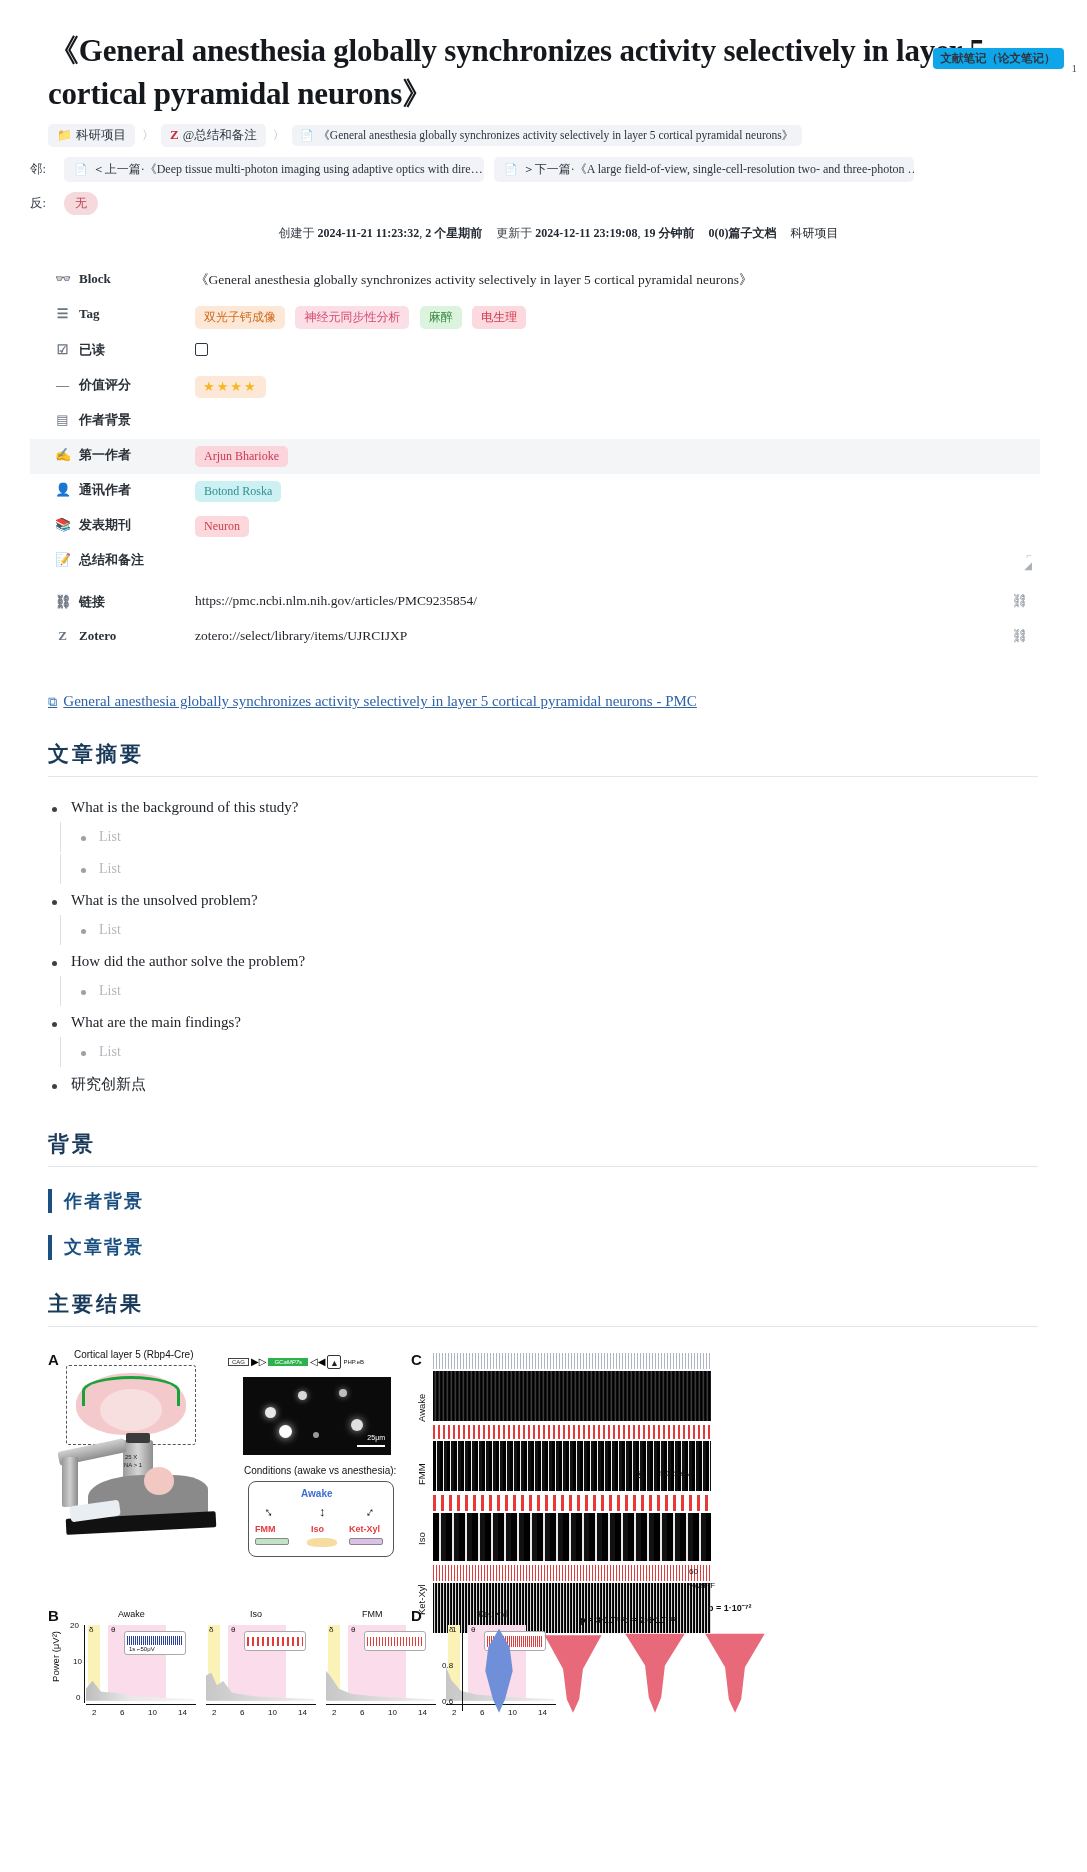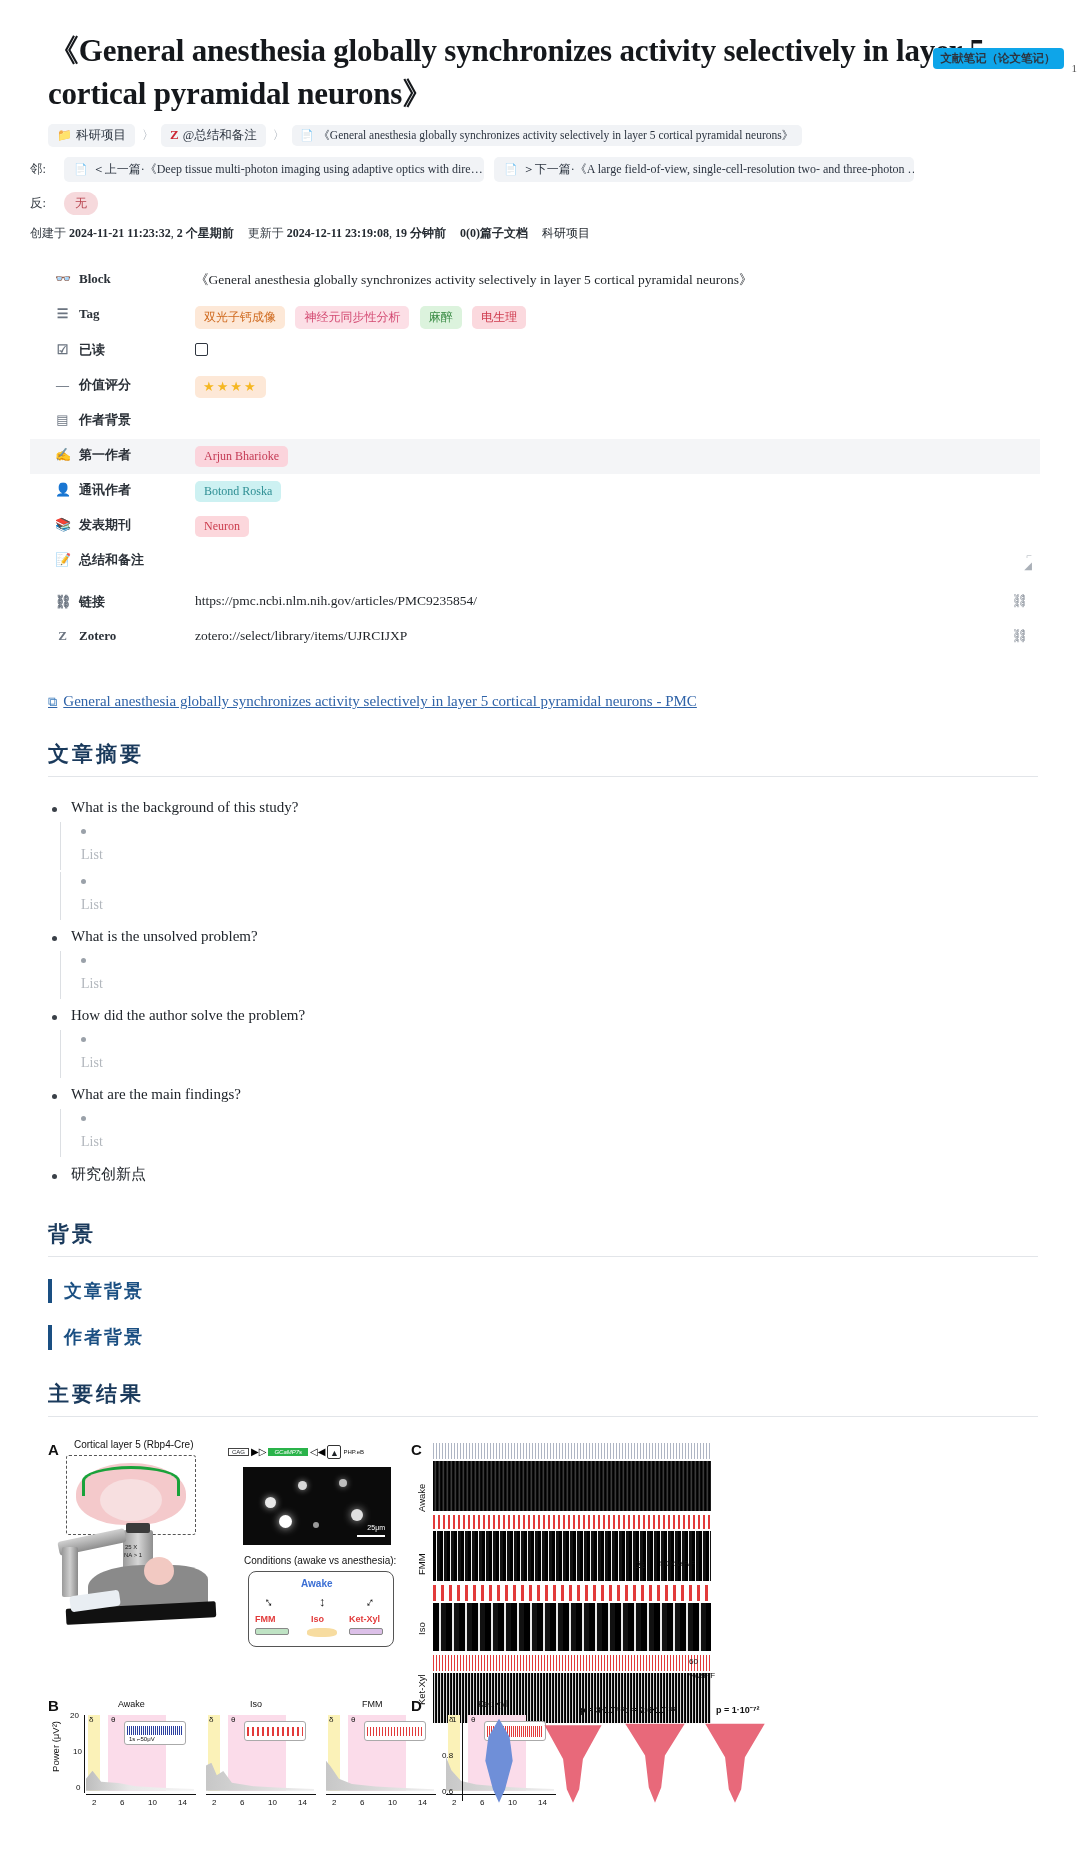--- a/index.html
+++ b/index.html
@@ -61,21 +61,21 @@
   }
   .anti-chip {
     display:inline-flex; align-items:center; justify-content:center;
     background: #f6d9dc; color: #b8434e; border-radius: 12px;
     padding: 3px 11px; font-size: 12px;
   }
 
   
   .meta-line {
     margin: 10px 0 16px 30px; font-size: 12px; color: #242a31;
-    display: flex; gap: 14px; align-items: baseline; flex-wrap: wrap;
+    display: flex; gap: 14px; align-items: baseline; flex-wrap: wrap; justify-content: center;
   }
   .meta-line b { font-weight: 700; }
   .meta-muted { color: #3a4048; }
 
   
   .props { margin: 22px 0 0 30px; width: 1010px; }
   .prop-row {
     display: flex; align-items: flex-start;
     min-height: 35px; padding: 5px 0;
   }
@@ -134,21 +134,21 @@
     line-height: 1.35; letter-spacing: 2px;
   }
 
   
   ul.q-list { margin: 16px 0 0 52px; padding: 0; list-style: none; }
   ul.q-list > li { margin-bottom: 2px; }
   .q-item { display: flex; align-items: baseline; gap: 14px; padding: 6px 0; }
   .q-dot { width: 5px; height: 5px; border-radius: 50%; background: #3a4048; flex:0 0 5px; }
   .q-text { font-size: 15px; color: #20252b; }
   .sub-wrap { margin-left: 8px; border-left: 1px solid #dcdfe3; padding-left: 20px; }
-  .sub-item { display:flex; align-items:baseline; gap: 13px; padding: 7px 0; flex-direction: column; }
+  .sub-item { display:flex; align-items:baseline; gap: 13px; padding: 7px 0; }
   .sub-dot { width: 5px; height: 5px; border-radius:50%; background:#9aa1a9; flex:0 0 5px; }
   .sub-text { font-size: 14px; color: #b2b7bd; }
 
   
   .figure-area { position: relative; margin: 18px 0 0 48px; width: 1000px; height: 400px; }
   .panel-letter { font-family: "Liberation Sans", sans-serif; font-weight: 700; font-size: 15px; color: #111; }
   .tiny { font-family: "Liberation Sans", sans-serif; font-size: 8px; color: #111; }
   .tiny9 { font-family: "Liberation Sans", sans-serif; font-size: 9px; color: #111; }
   .tiny10 { font-family: "Liberation Sans", sans-serif; font-size: 10px; color: #111; }
   .vlab { font-family:"Liberation Sans", sans-serif; font-size: 9.5px; color:#111;
@@ -400,22 +400,22 @@
     </li>
     <li>
       <div class="q-item">
         <span class="q-dot"></span>
         <span class="q-text">研究创新点</span>
       </div>
     </li>
   </ul>
 
   <div class="h-big">背景</div>
+  <div class="h-bar">作者背景</div>
   <div class="h-bar">文章背景</div>
-  <div class="h-bar">作者背景</div>
 
   <div class="h-big">主要结果</div>
 
   <div class="figure-area">
 
     <div style="position:absolute;left:0;top:6px;" class="panel-letter">A</div>
     <div style="position:absolute;left:26px;top:4px;" class="tiny10">Cortical layer 5 (Rbp4-Cre)</div>
 
     <div style="position:absolute;left:18px;top:20px;width:130px;height:80px;border:1px dashed #555;border-radius:3px;"></div>
     <div style="position:absolute;left:28px;top:28px;width:110px;height:62px;border-radius:50% 50% 45% 45%;background:#f4c9cb;"></div>
@@ -577,16 +577,16 @@
     <div class="tiny" style="position:absolute;left:394px;top:352px;">0.6</div>
     <div style="position:absolute;left:414px;top:282px;width:0;height:84px;border-left:1px solid #111;"></div>
 
     <div style="position:absolute;left:432px;top:284px;width:38px;height:84px;background:#6f8fd8;clip-path:polygon(50% 0,78% 22%,86% 50%,66% 84%,50% 100%,34% 84%,14% 50%,22% 22%);"></div>
     <div style="position:absolute;left:494px;top:284px;width:62px;height:84px;background:#e8697a;clip-path:polygon(4% 8%,96% 8%,66% 48%,60% 84%,50% 100%,40% 84%,34% 48%);"></div>
     <div style="position:absolute;left:576px;top:284px;width:62px;height:84px;background:#e8697a;clip-path:polygon(2% 6%,98% 6%,66% 44%,60% 82%,50% 100%,40% 82%,34% 44%);"></div>
     <div style="position:absolute;left:656px;top:284px;width:62px;height:84px;background:#e8697a;clip-path:polygon(2% 6%,98% 6%,66% 46%,60% 84%,50% 100%,40% 84%,34% 46%);"></div>
 
     <div class="tiny9" style="position:absolute;left:498px;top:268px;font-weight:700;margin-left:34px;">p = 3·10⁻⁵⁹</div>
     <div class="tiny9" style="position:absolute;left:576px;top:268px;font-weight:700;">p = 2.6·10⁻⁴⁸</div>
-    <div class="tiny9" style="position:absolute;left:660px;top:268px;font-weight:700;margin-left:8px;">p = 1·10⁻⁷²</div>
+    <div class="tiny9" style="position:absolute;left:660px;top:256px;font-weight:700;">p = 1·10⁻⁷²</div>
   </div>
 
 </div>
 
 </body></html>

